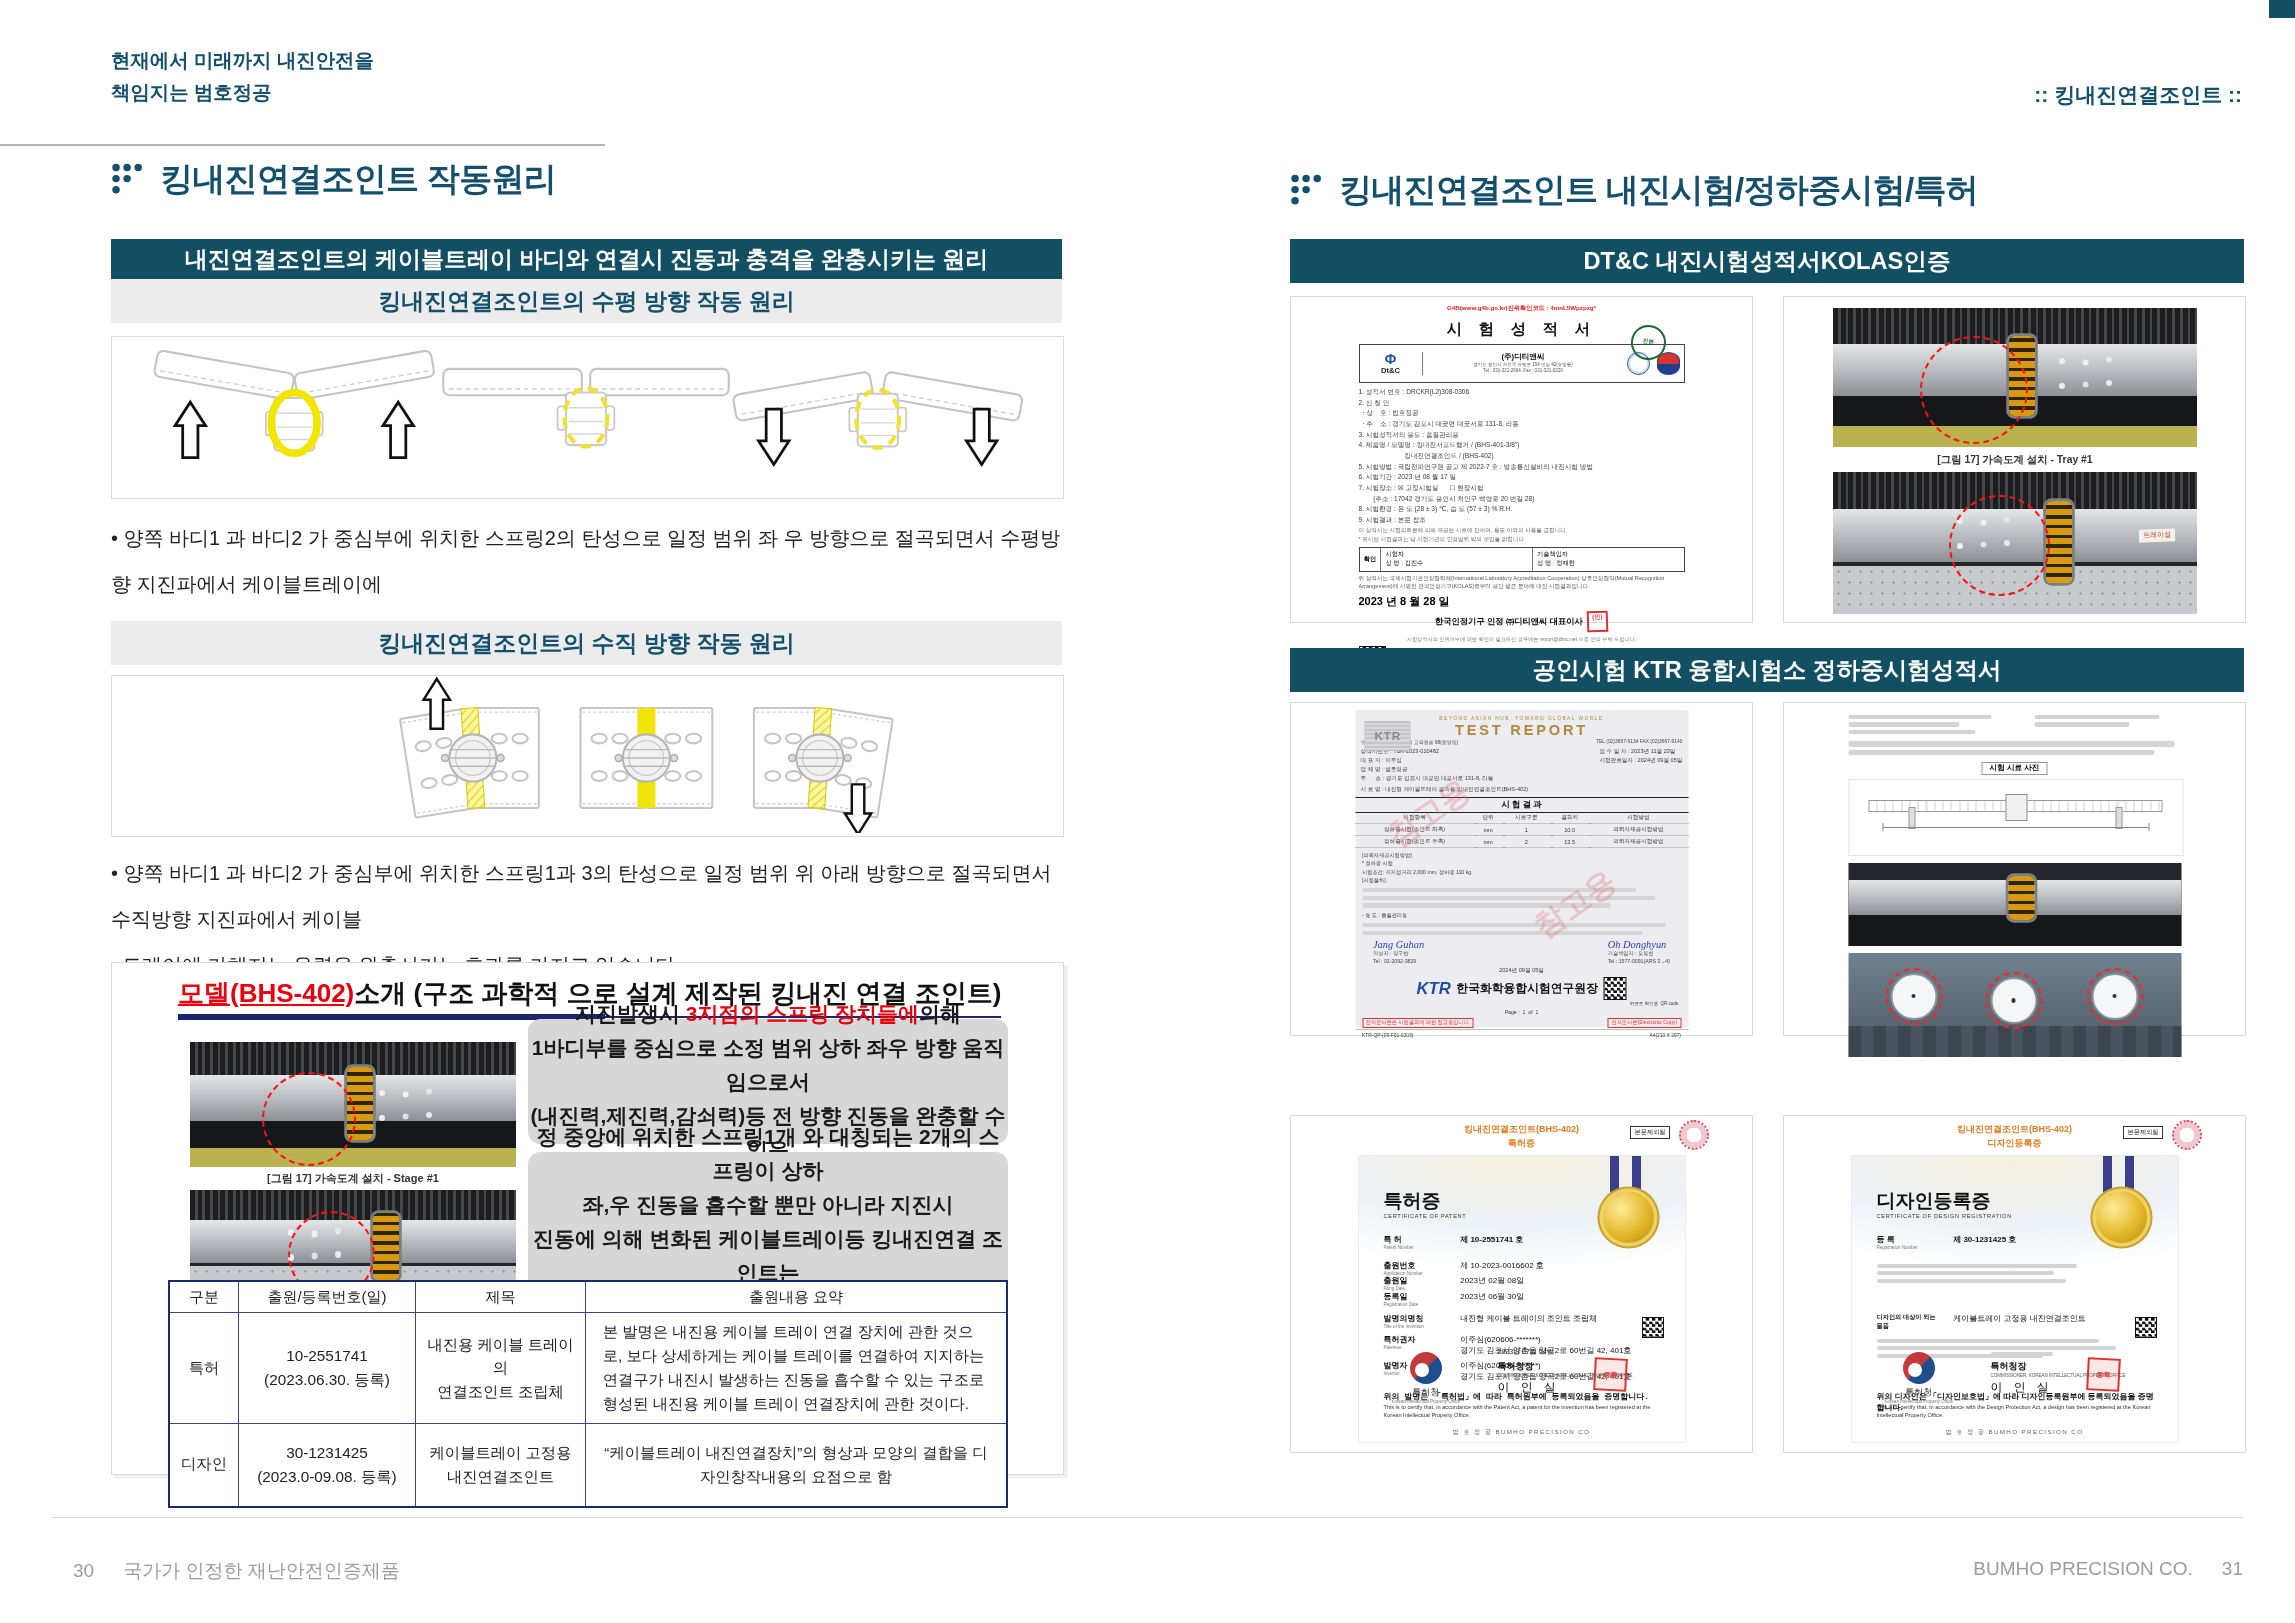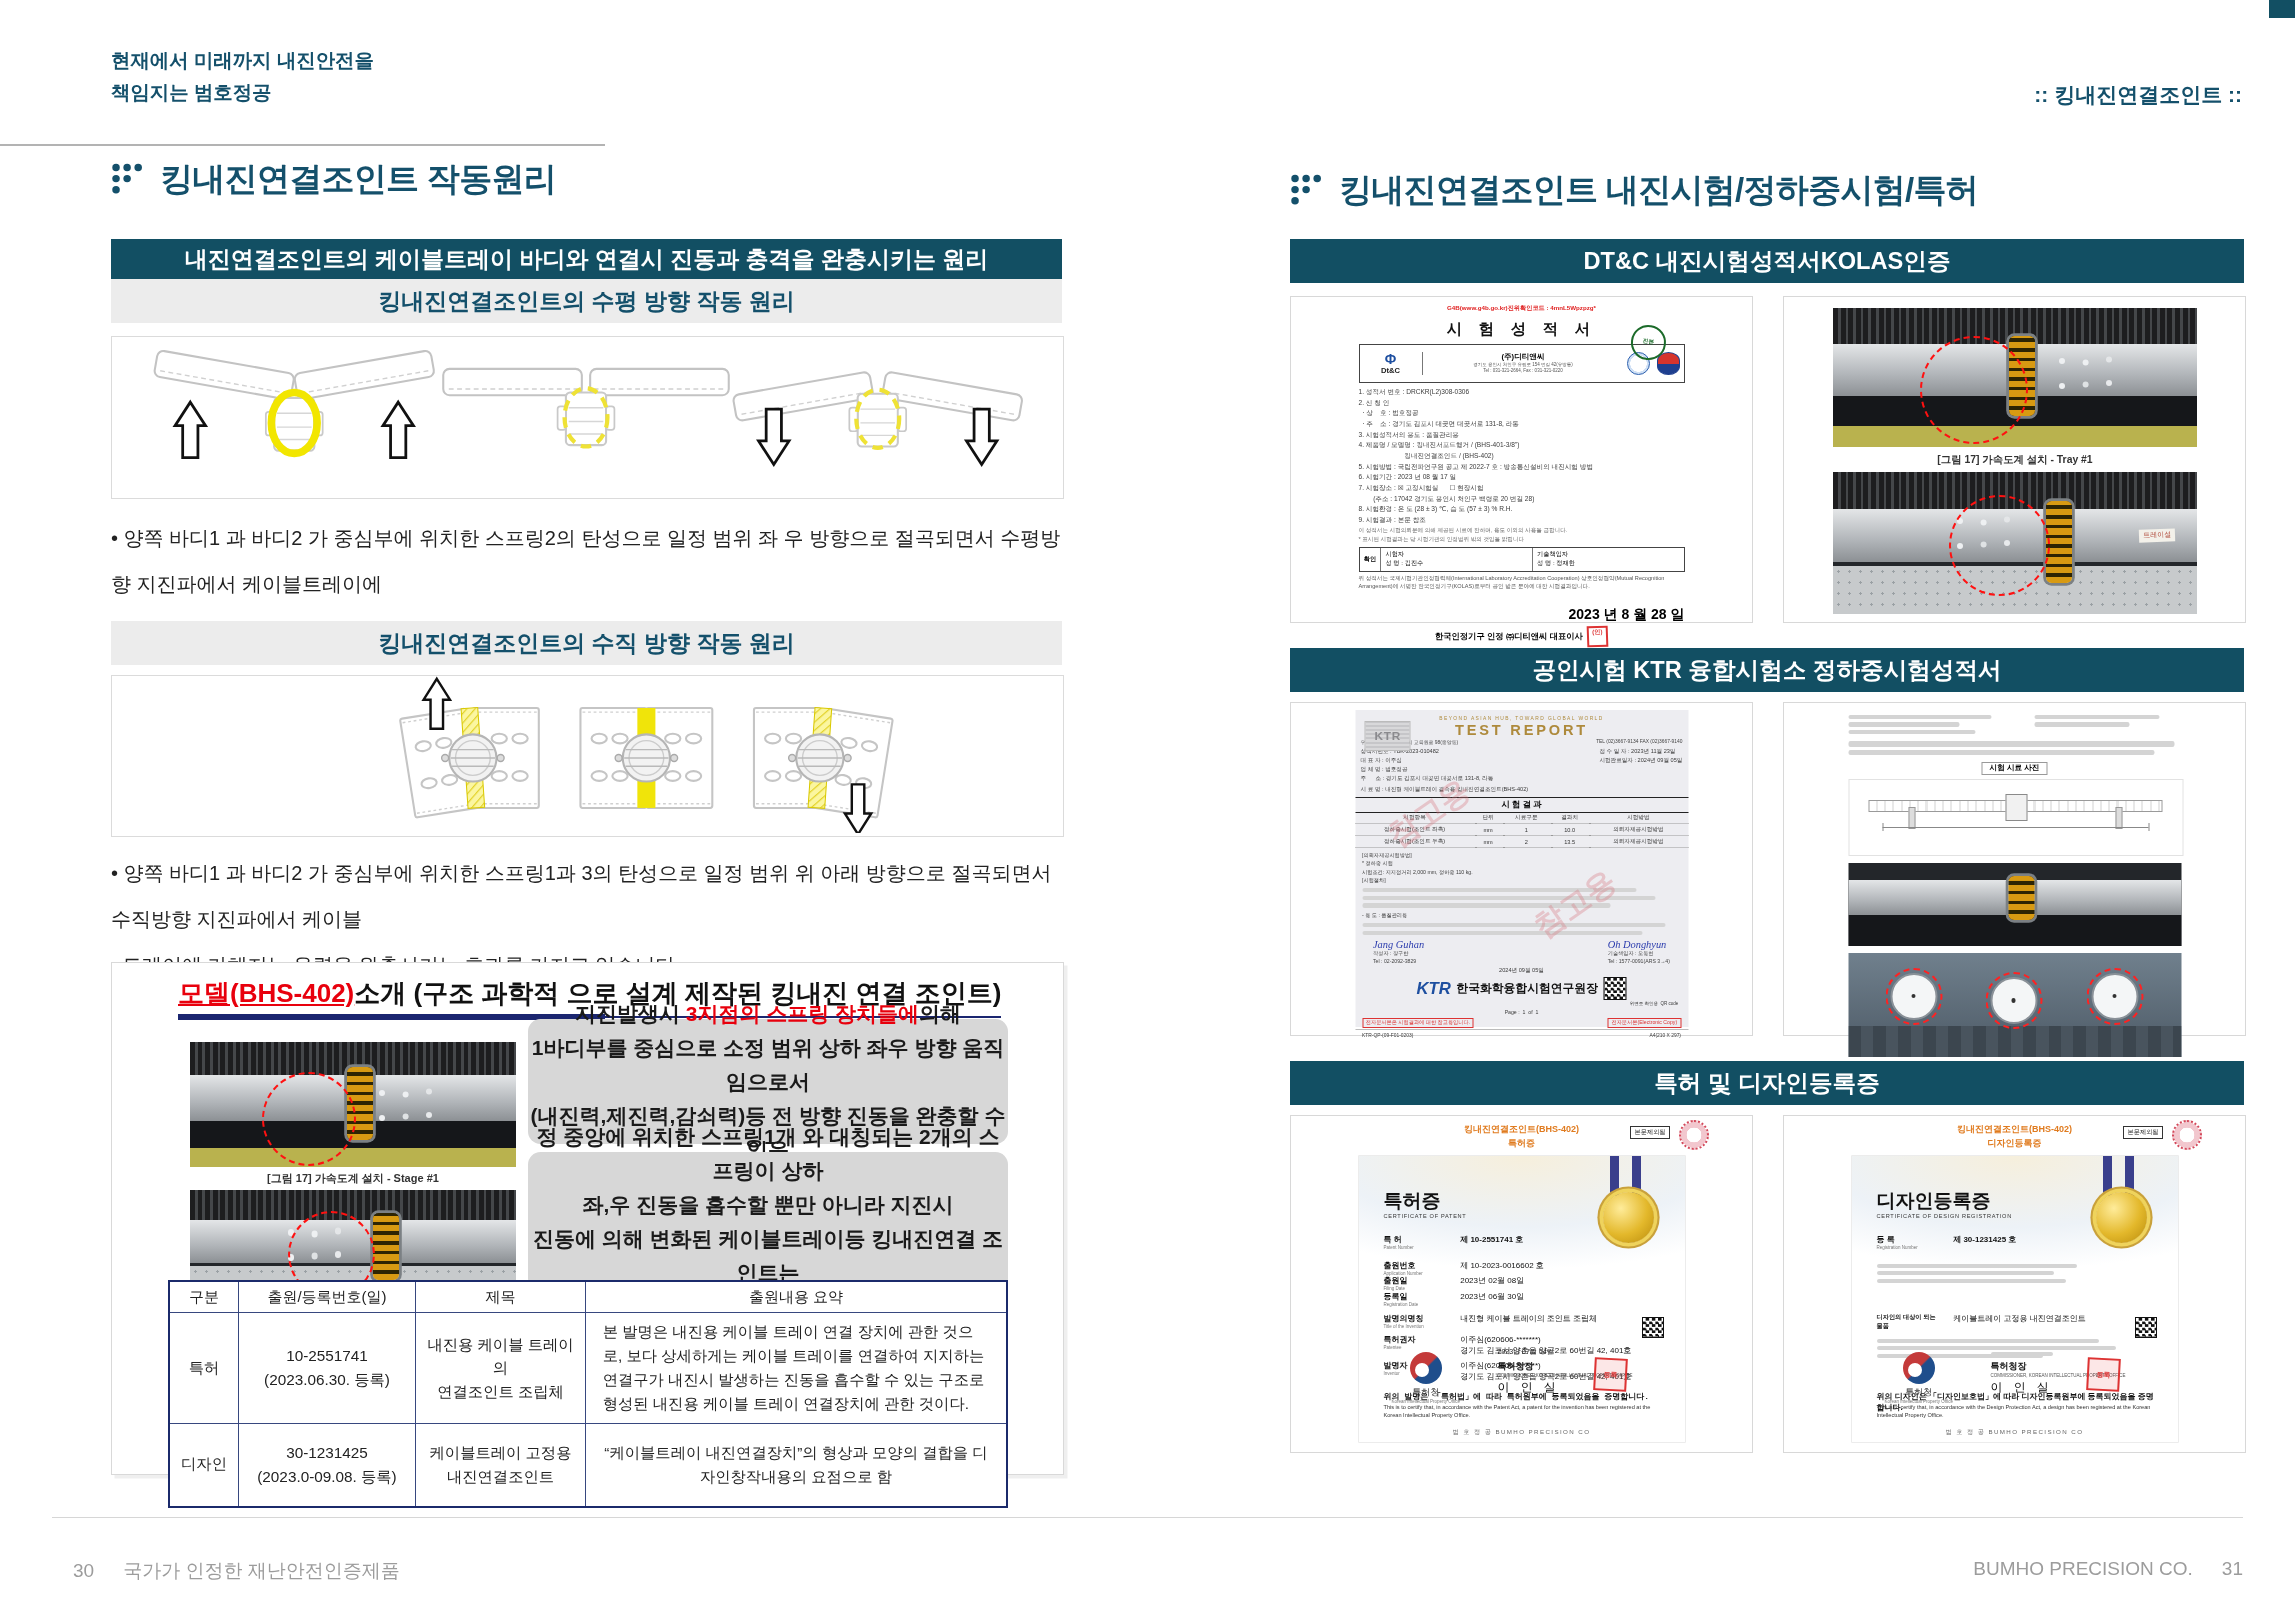--- a/index.html
+++ b/index.html
@@ -65,21 +65,21 @@
   .dtnc-co .sub{font-size:4.5px;color:#555;line-height:1.4;}
   .seal-round{width:21px;height:21px;border-radius:50%;margin:0 3.5px;}
   .seal-blue{border:1.4px solid #2B5FAE;background:radial-gradient(circle,#fff 55%,#CFE0F5 56%);}
   .seal-kolas{border:1.4px solid #1E3F8F;background:linear-gradient(180deg,#D6342C 0 50%,#1E3F8F 50%);border-radius:50%/38%;}
   .green-stamp{position:absolute;right:19.4px;top:21px;width:30.5px;height:30.5px;border:2.1px double #1C6B2A;border-radius:50%;color:#1C6B2A;font-size:5.6px;font-weight:bold;display:flex;align-items:center;justify-content:center;transform:rotate(8deg);}
   .sign-box{border:1px solid #444;display:flex;font-size:6.2px;margin-top:2.8px;}
   .sign-box>div{padding:2.8px 4.2px;}
   .sign-box .c1{border-right:0.7px solid #777;display:flex;align-items:center;font-weight:bold;}
   .sign-box .c2{flex:1;border-right:0.7px solid #777;}
   .sign-box .c3{flex:1;}
-  .dtnc-date{font-size:14px;font-weight:bold;text-align:right;margin-top:15px;}
+  .dtnc-date{font-size:11px;font-weight:bold;text-align:left;margin-top:3px;}
   .dtnc-signer{font-size:8.3px;font-weight:bold;text-align:center;margin-top:2.8px;}
   .stamp-sq{display:inline-block;vertical-align:middle;width:21px;height:21px;border:2.1px solid #D33;color:#D33;font-size:6.2px;font-weight:bold;line-height:1.1;text-align:center;padding-top:1.4px;box-sizing:border-box;transform:rotate(-2deg);margin-left:4.2px;}
   .qr{background:repeating-conic-gradient(#111 0 25%,#fff 0 50%) 0 0/6.2px 6.2px;border:1.4px solid #111;}
   .thumb-strip{display:flex;gap:2.8px;align-items:flex-end;margin-top:2.8px;}
   .thumb{height:23.6px;flex:1;background:repeating-linear-gradient(90deg,#bfc3c6 0 2.8px,#a8acb0 2.8px 5.6px);}
   
   .ktr-doc{background:#EDEDF1;}
   .ktr-motto{color:#AE8A3C;font-size:4.9px;letter-spacing:1.4px;text-align:center;}
   .ktr-title{color:#AE8A3C;font-size:14.6px;font-weight:bold;letter-spacing:2.8px;text-align:center;margin:1.4px 0;}
   .ktr-logo{position:absolute;left:9.7px;top:11px;width:44px;height:28px;background:repeating-linear-gradient(0deg,#d8d8da 0 2.1px,#c6c6c9 2.1px 4.2px);border:0.7px solid #bbb;display:flex;align-items:center;justify-content:center;color:#8a8a8e;font-weight:bold;font-size:11.8px;letter-spacing:0.7px;}
@@ -635,23 +635,20 @@
       </div>
       <div class="gp" style="width:100%;height:104px;margin-top:7px;">
         <div class="bed"></div>
         <div class="gauge" style="left:42px;top:19.4px;"></div>
         <div class="gauge" style="left:142px;top:23.6px;"></div>
         <div class="gauge" style="left:243px;top:19.4px;"></div>
       </div>
     </div>
   </div>
 
-  <div class="abs bar bar-dark" style="left:1290px;top:1061px;width:954px;height:44px;font-size:23.6px;">
-    <span>특허 및 디자인등록증</span>
-  </div>
 
   <div class="panel" style="left:1290px;top:1115px;width:461px;height:336px;">
     <div class="cert-top">
       <div>킹내진연결조인트(BHS-402)</div>
       <div>특허증</div>
     </div>
     <div class="badge">본문제외됨</div>
     <div class="flower-stamp"></div>
     <div class="cert-doc">
       <div class="ribbons">

